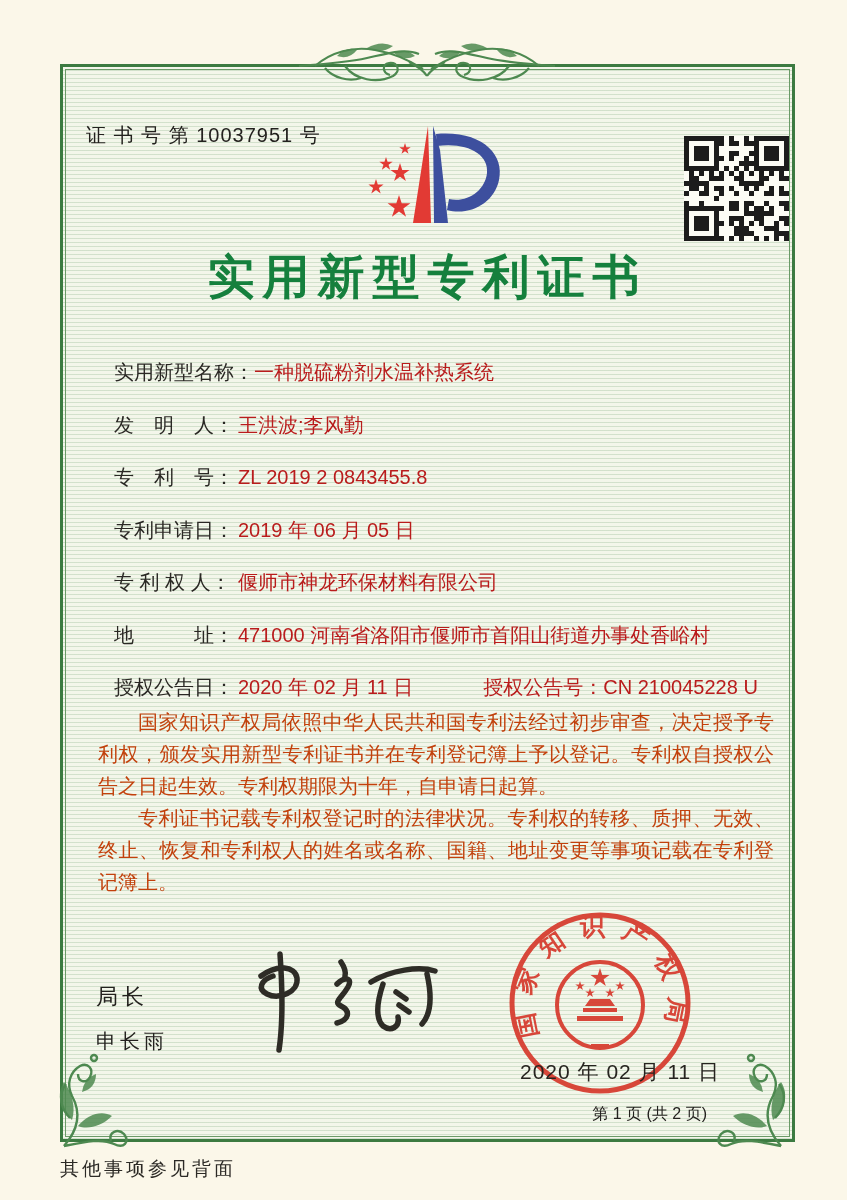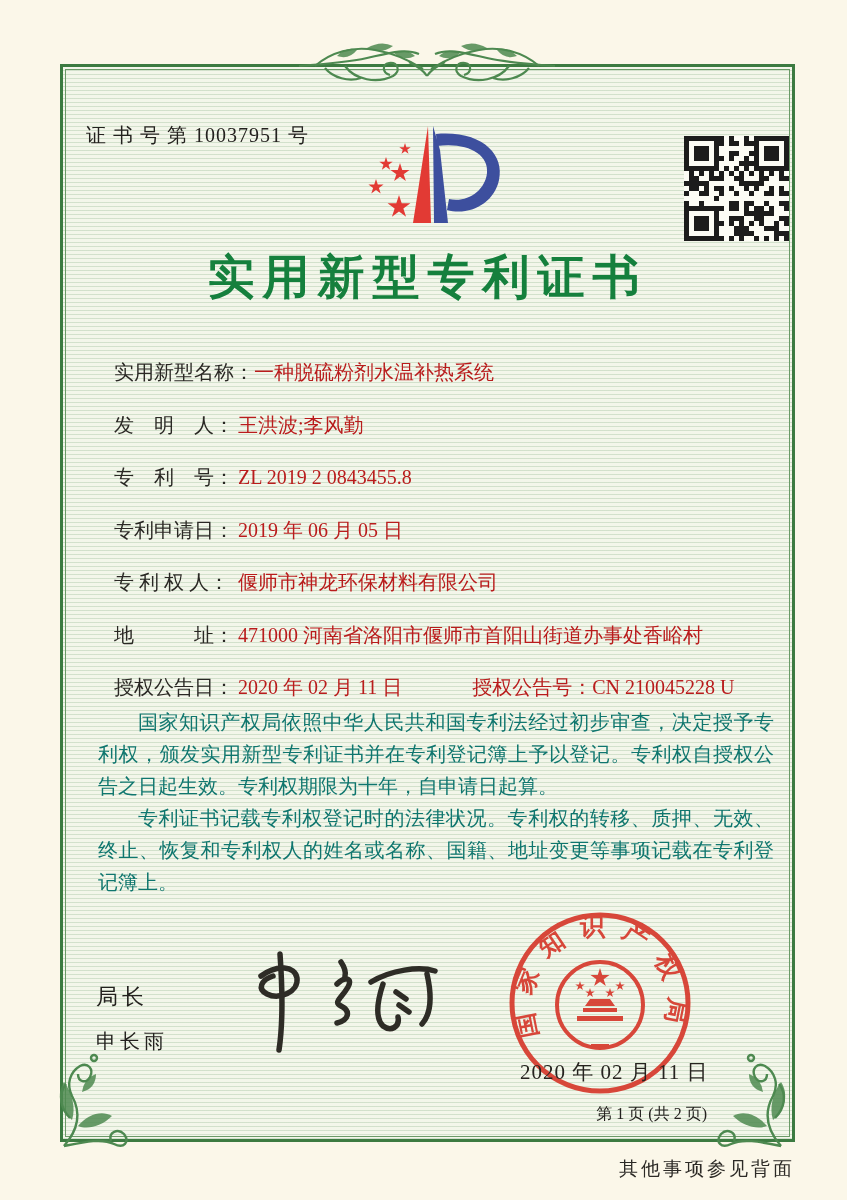--- a/index.html
+++ b/index.html
@@ -1,19 +1,19 @@
 <!DOCTYPE html>
 <html style="--border-green: #3c7b41; --border-green-light: #6a9a67; --flourish-green: #4d8950; --seal-red: #d6392c;"><head>
 <meta charset="utf-8">
 <style>
   html,body{margin:0;padding:0;background:#e8e6da;}
   .page{
     position:relative;width:847px;height:1200px;margin:0 auto;
     background:#fbf7e9;overflow:hidden;
-    font-family:Liberation Serif, serif;
+    font-family:Liberation Sans, sans-serif;
     color:#23211e;
   }
   
   .cert-frame{
     position:absolute;left:60px;top:64px;width:735px;height:1078px;
     border:3px solid var(--border-green);
     box-sizing:border-box;
     background-color:#f3f6ea;
     background-image:repeating-linear-gradient(0deg,
       rgba(125,170,125,.28) 0px, rgba(125,170,125,.28) 1px,
@@ -43,37 +43,37 @@
   }
   
   .fields{position:absolute;left:98px;top:360px;width:678px;}
   .field-row{display:flex;align-items:flex-start;height:52.5px;font-size:20px;line-height:24px;margin-left:16px;}
   .flabel{min-width:124px;white-space:nowrap;color:#2a2824;}
   .fvalue{white-space:nowrap;color:#b91c1c;}
   .fvalue.wrap{white-space:normal;}
   .grant-label2{margin-left:70px;white-space:nowrap;}
   
   .body-text{position:absolute;left:98px;top:706px;width:676px;
-    font-size:20px;line-height:32px;text-align:justify;color:#0f766e;}
+    font-size:20px;line-height:32px;text-align:justify;color:#c2410c;}
   .body-text p{margin:0;text-indent:2em;}
   
   .signer-title{position:absolute;left:96px;top:982px;font-size:22px;letter-spacing:4px;}
   .signer-name{position:absolute;left:96px;top:1028px;font-size:20px;letter-spacing:4px;}
   .signature{position:absolute;left:233px;top:942px;width:212px;height:118px;}
   .signature path{stroke:#2e2c26;stroke-width:5.5;fill:none;stroke-linecap:round;stroke-linejoin:round;}
   
   .seal{position:absolute;left:505px;top:906px;width:190px;height:194px;opacity:.92;}
   .seal .ring{stroke:var(--seal-red);stroke-width:5;fill:none;}
   .seal .red{fill:var(--seal-red);}
   .seal .wreath{stroke:var(--seal-red);stroke-width:4;fill:none;}
   .seal-ring-text{font-size:25px;font-weight:bold;letter-spacing:15px;fill:var(--seal-red);}
   .seal-date{position:absolute;left:520px;top:1058px;font-size:21px;letter-spacing:1px;color:#26231f;z-index:5;}
   
   .page-num{position:absolute;left:60px;top:1104px;width:647px;text-align:right;font-size:16px;}
-  .footer-note{position:absolute;left:60px;top:1156px;width:735px;text-align:right;
+  .footer-note{position:absolute;left:60px;top:1156px;width:735px;text-align:left;
     font-size:19px;letter-spacing:3px;color:#2c2a26;}
 </style>
 </head>
 <body>
 
 <div class="page">
 
   <div class="cert-frame"></div>
 
   <svg class="ornament" style="left:297px;top:36px" width="260" height="58" viewBox="0 0 260 58">

